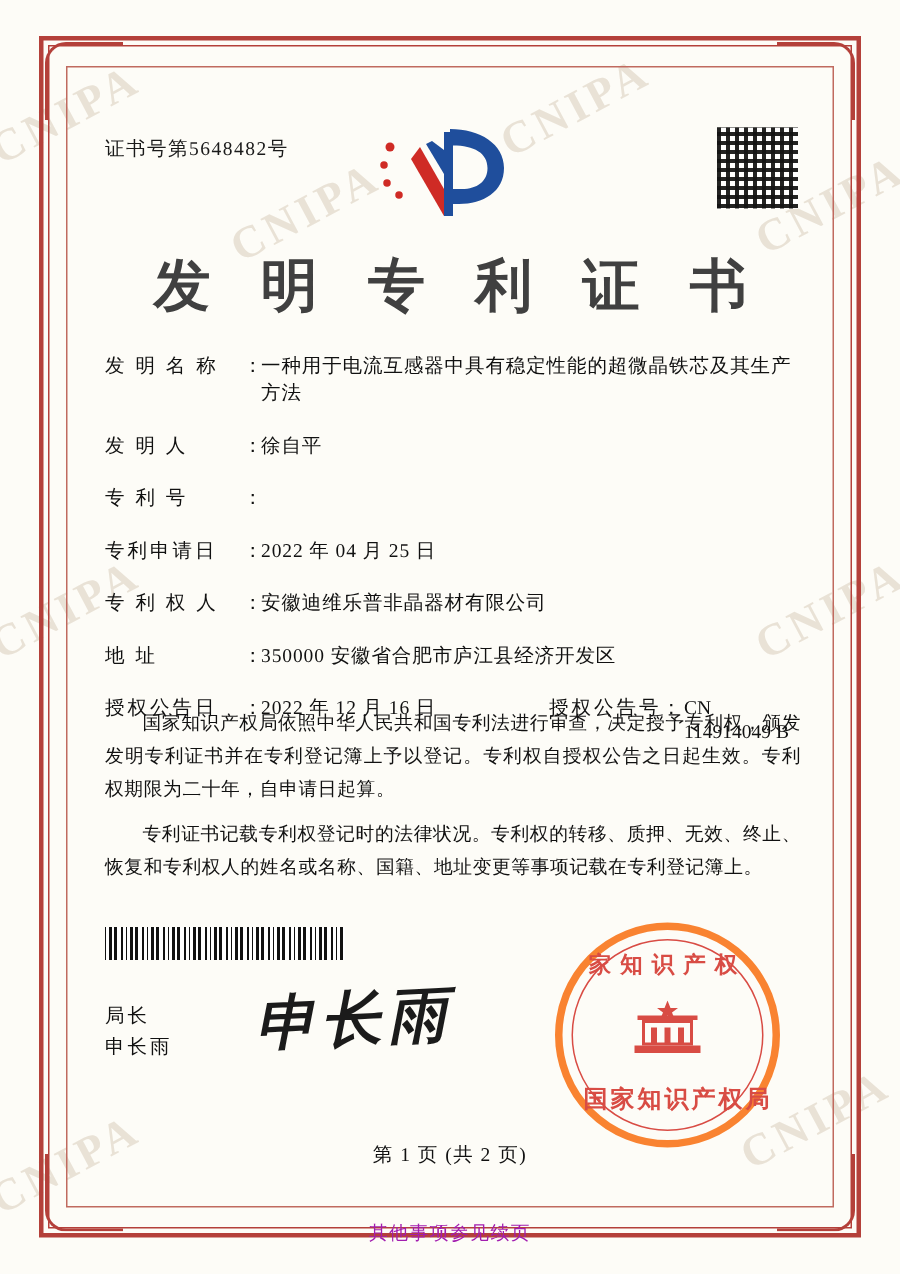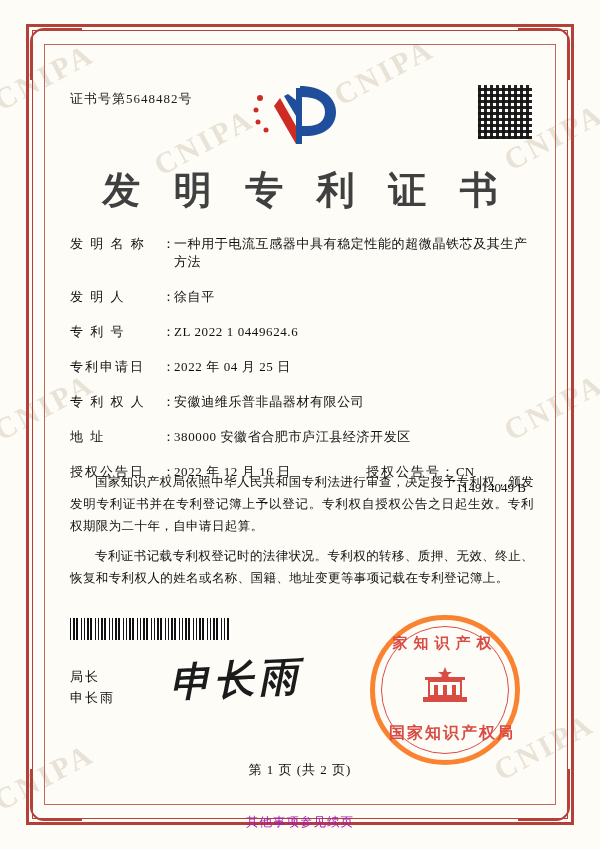--- a/index.html
+++ b/index.html
@@ -315,36 +315,35 @@
         <span class="field-value">一种用于电流互感器中具有稳定性能的超微晶铁芯及其生产方法</span>
       </div>
       <div class="field-row">
         <span class="field-label">发 明 人</span>
         <span class="field-sep">：</span>
         <span class="field-value">徐自平</span>
       </div>
       <div class="field-row">
         <span class="field-label">专 利 号</span>
         <span class="field-sep">：</span>
-        <span class="field-value">ZL 2022 1 0449624.6</span>
       </div>
       <div class="field-row">
         <span class="field-label">专利申请日</span>
         <span class="field-sep">：</span>
         <span class="field-value">2022 年 04 月 25 日</span>
       </div>
       <div class="field-row">
         <span class="field-label">专 利 权 人</span>
         <span class="field-sep">：</span>
         <span class="field-value">安徽迪维乐普非晶器材有限公司</span>
       </div>
       <div class="field-row">
         <span class="field-label">地 址</span>
         <span class="field-sep">：</span>
-        <span class="field-value">380000 安徽省合肥市庐江县经济开发区</span>
+        <span class="field-value">350000 安徽省合肥市庐江县经济开发区</span>
       </div>
       <div class="field-row two">
         <span class="field-label">授权公告日</span>
         <span class="field-sep">：</span>
         <span class="field-value">2022 年 12 月 16 日</span>
         <span class="field-label2">授权公告号：</span>
         <span class="field-value2">CN 114914049 B</span>
       </div>
     </div>
 

